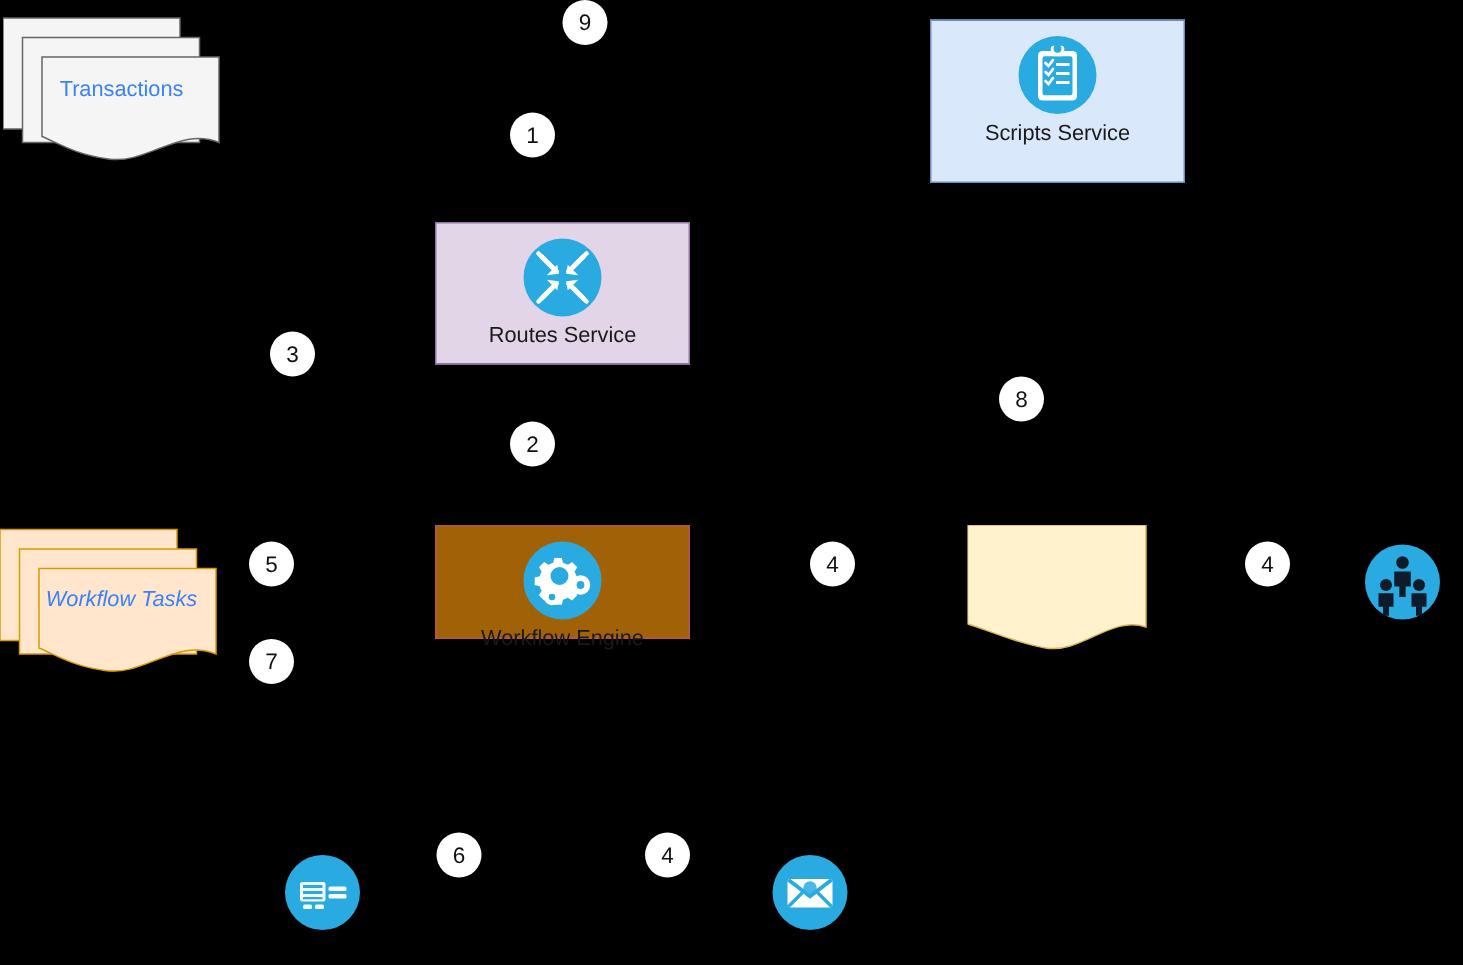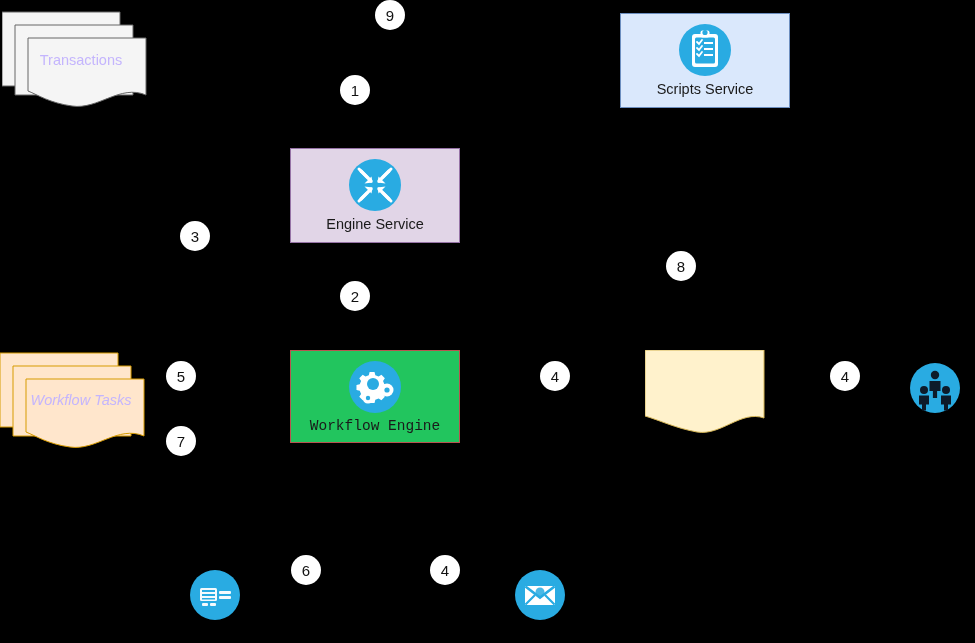--- a/index.html
+++ b/index.html
@@ -34,42 +34,42 @@
   }
   .service-label {
     font-size: 14.5px;
     color: #1a1a1a;
     text-align: center;
     line-height: 1.15;
     margin-top: 4px;
   }
 
   #scripts-service {
-    left: 620px; top: 13px; width: 170px; height: 95px;
+    left: 620px; top: 13px; width: 170px; height: 109px;
     background: #dae8fc; border-color: #6c8ebf;
   }
   #routes-service {
     left: 290px; top: 148px; width: 170px; height: 95px;
     background: #e1d5e7; border-color: #9673a6;
   }
   #workflow-engine {
-    left: 290px; top: 350px; width: 170px; height: 93px;
-    background: #22c55e; border-color: #b85450; font-family: Liberation Mono, monospace;
+    left: 290px; top: 350px; width: 170px; height: 76px;
+    background: #a16207; border-color: #b85450;
   }
 
   
   .doc-stack {
     position: absolute;
   }
   .doc-stack svg { display: block; }
   .doc-label {
     position: absolute;
     text-align: center;
     font-size: 14.5px;
-    color: #c4b5fd;
+    color: #3b82f6;
     line-height: 1.25;
     pointer-events: none;
   }
 
   #transactions-doc { left: 2px; top: 6px; width: 145px; height: 105px; }
   #transactions-label { left: 22px; top: 51px; width: 118px; }
 
   #workflow-tasks-doc { left: 0px; top: 347px; width: 145px; height: 105px; }
   #workflow-tasks-label { left: 20px; top: 391px; width: 122px; font-style: italic; }
 
@@ -149,21 +149,21 @@
           <path d="M29.5 29.5 l8 -1 l-7 7 Z"></path>
         </g>
         <g stroke="#ffffff" stroke-width="3" stroke-linecap="round" fill="none">
           <line x1="11" y1="11" x2="19" y2="19"></line>
           <line x1="43" y1="11" x2="35" y2="19"></line>
           <line x1="11" y1="43" x2="19" y2="35"></line>
           <line x1="43" y1="43" x2="35" y2="35"></line>
         </g>
       </svg>
     </span>
-    <span class="service-label">Engine Service</span>
+    <span class="service-label">Routes Service</span>
   </div>
 
   <div class="service-box" id="workflow-engine">
     <span class="service-icon">
       <svg width="54" height="54" viewBox="0 0 54 54" aria-hidden="true">
         <circle cx="27" cy="27" r="26" fill="#29abe2"></circle>
         <g fill="#ffffff">
           <path d="M24 11 h6 l1 4 l4 1.6 l3.4-2.2 l4.2 4.2 l-2.2 3.4 l1.6 4 l4 1 v6 l-4 1 l-1.6 4 l2.2 3.4
                    l-4.2 4.2 l-3.4-2.2 l-4 1.6 l-1 4 h-6 l-1-4 l-4-1.6 l-3.4 2.2 l-4.2-4.2 l2.2-3.4
                    l-1.6-4 l-4-1 v-6 l4-1 l1.6-4 l-2.2-3.4 l4.2-4.2 l3.4 2.2 l4-1.6 Z" transform="translate(-3,-2) scale(0.82) translate(6,6)"></path>

